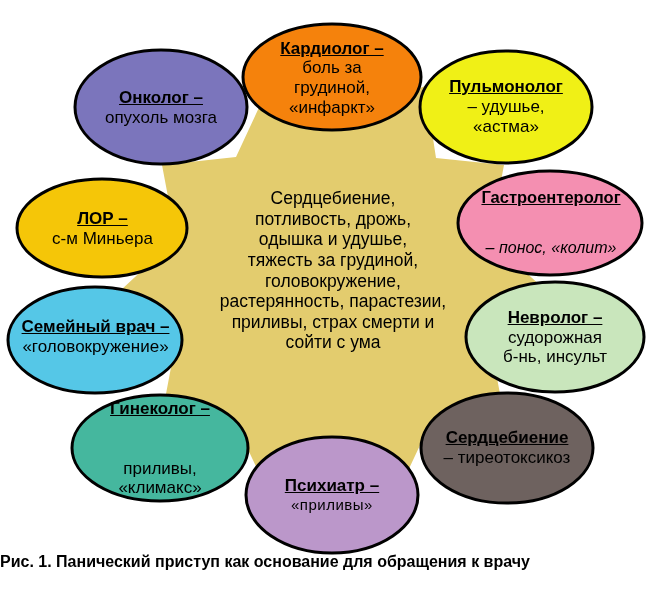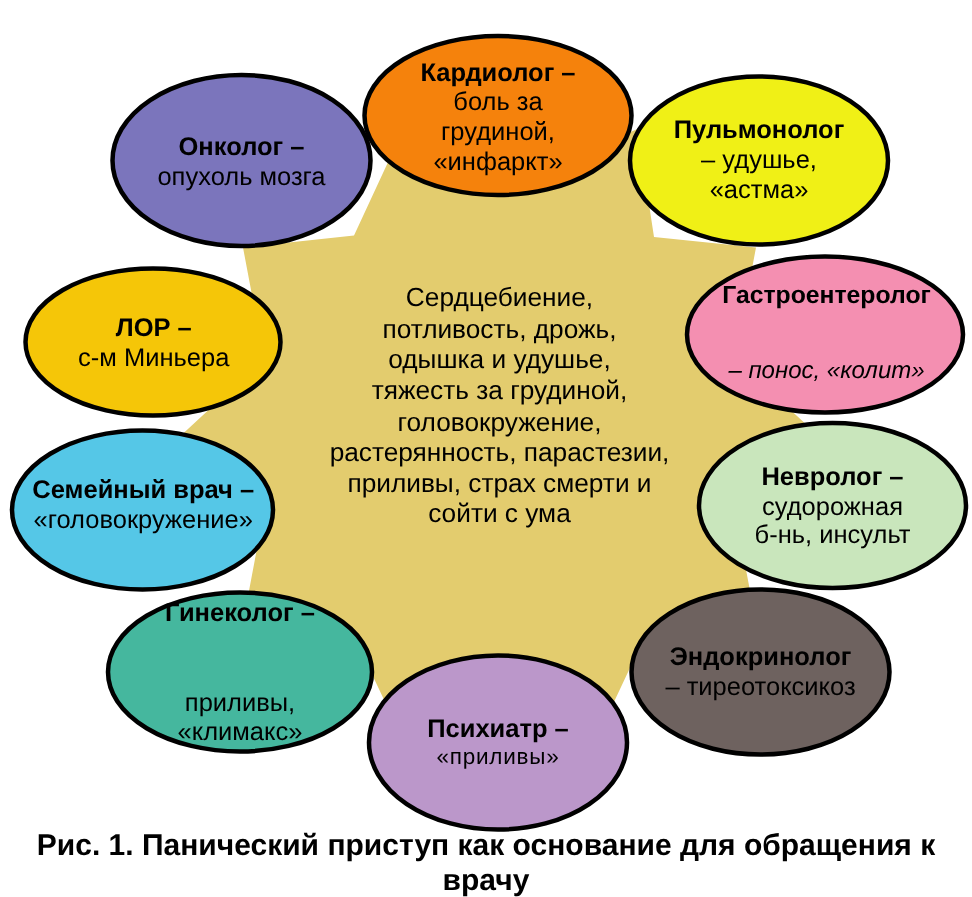--- a/index.html
+++ b/index.html
@@ -6,33 +6,33 @@
   .canvas {
     position:relative; width:648px; height:598px; background:#ffffff;
     font-family:"Liberation Sans", sans-serif; overflow:hidden; color:#000;
   }
   .diagram-svg { position:absolute; left:0; top:0; }
   .label {
     position:absolute; display:flex; flex-direction:column;
     align-items:center; justify-content:center; text-align:center;
     font-size:17px; line-height:1.16; color:#000; pointer-events:none;
   }
-  .label .name { font-weight:bold; display:block; }
+  .label .name { font-weight:bold; display:block;text-decoration:underline; }
   .label .desc { display:block; white-space:pre-line; }
   .label-psychiatrist .desc { font-size:15px; letter-spacing:0.5px; }
   .label-gastroenterologist .name { font-size:16.5px; }
   .label-gastroenterologist .desc { font-size:16px;font-style:italic; }
   .center-text {
     position:absolute; left:178px; top:188px; width:310px;
     text-align:center; font-size:17.5px; line-height:1.18;
     white-space:pre-line; color:#000;
   }
   .caption {
     position:absolute; left:0; top:553px; width:648px;
-    text-align:center; font-weight:bold; font-size:20px; color:#000;
+    font-weight:bold; font-size:16px; color:#000;
   }
 </style>
 </head>
 <body>
 
 <div class="canvas">
 
   <svg class="diagram-svg" width="648" height="598" viewBox="0 0 648 598">
 
     <polygon points="121,290 176,341 162,415 236,424 268,492 333,455 398,492 430,424 504,415 490,341 545,290 490,239 504,165 436,158 425,86 333,125 268,88 236,157 162,165 176,239" stroke="none" fill="#e3cc6e"></polygon>
@@ -76,21 +76,21 @@
     <span class="desc">– понос, «колит»</span>
   </div>
 
   <div class="label label-neurologist" style="left:466px; top:283px; width:178px; height:109px;">
     <span class="name">Невролог –</span>
     <span class="desc">судорожная
 б-нь, инсульт</span>
   </div>
 
   <div class="label label-endocrinologist" style="left:421px; top:394px; width:172px; height:108px;">
-    <span class="name">Эндокринолог</span>
+    <span class="name">Сердцебиение</span>
     <span class="desc">– тиреотоксикоз</span>
   </div>
 
   <div class="label label-psychiatrist" style="left:246px; top:439px; width:172px; height:112px;">
     <span class="name">Психиатр –</span>
     <span class="desc">«приливы»</span>
   </div>
 
   <div class="label label-gynecologist" style="left:72px; top:396px; width:176px; height:105px;gap:40px;">
     <span class="name">Гинеколог –</span>

